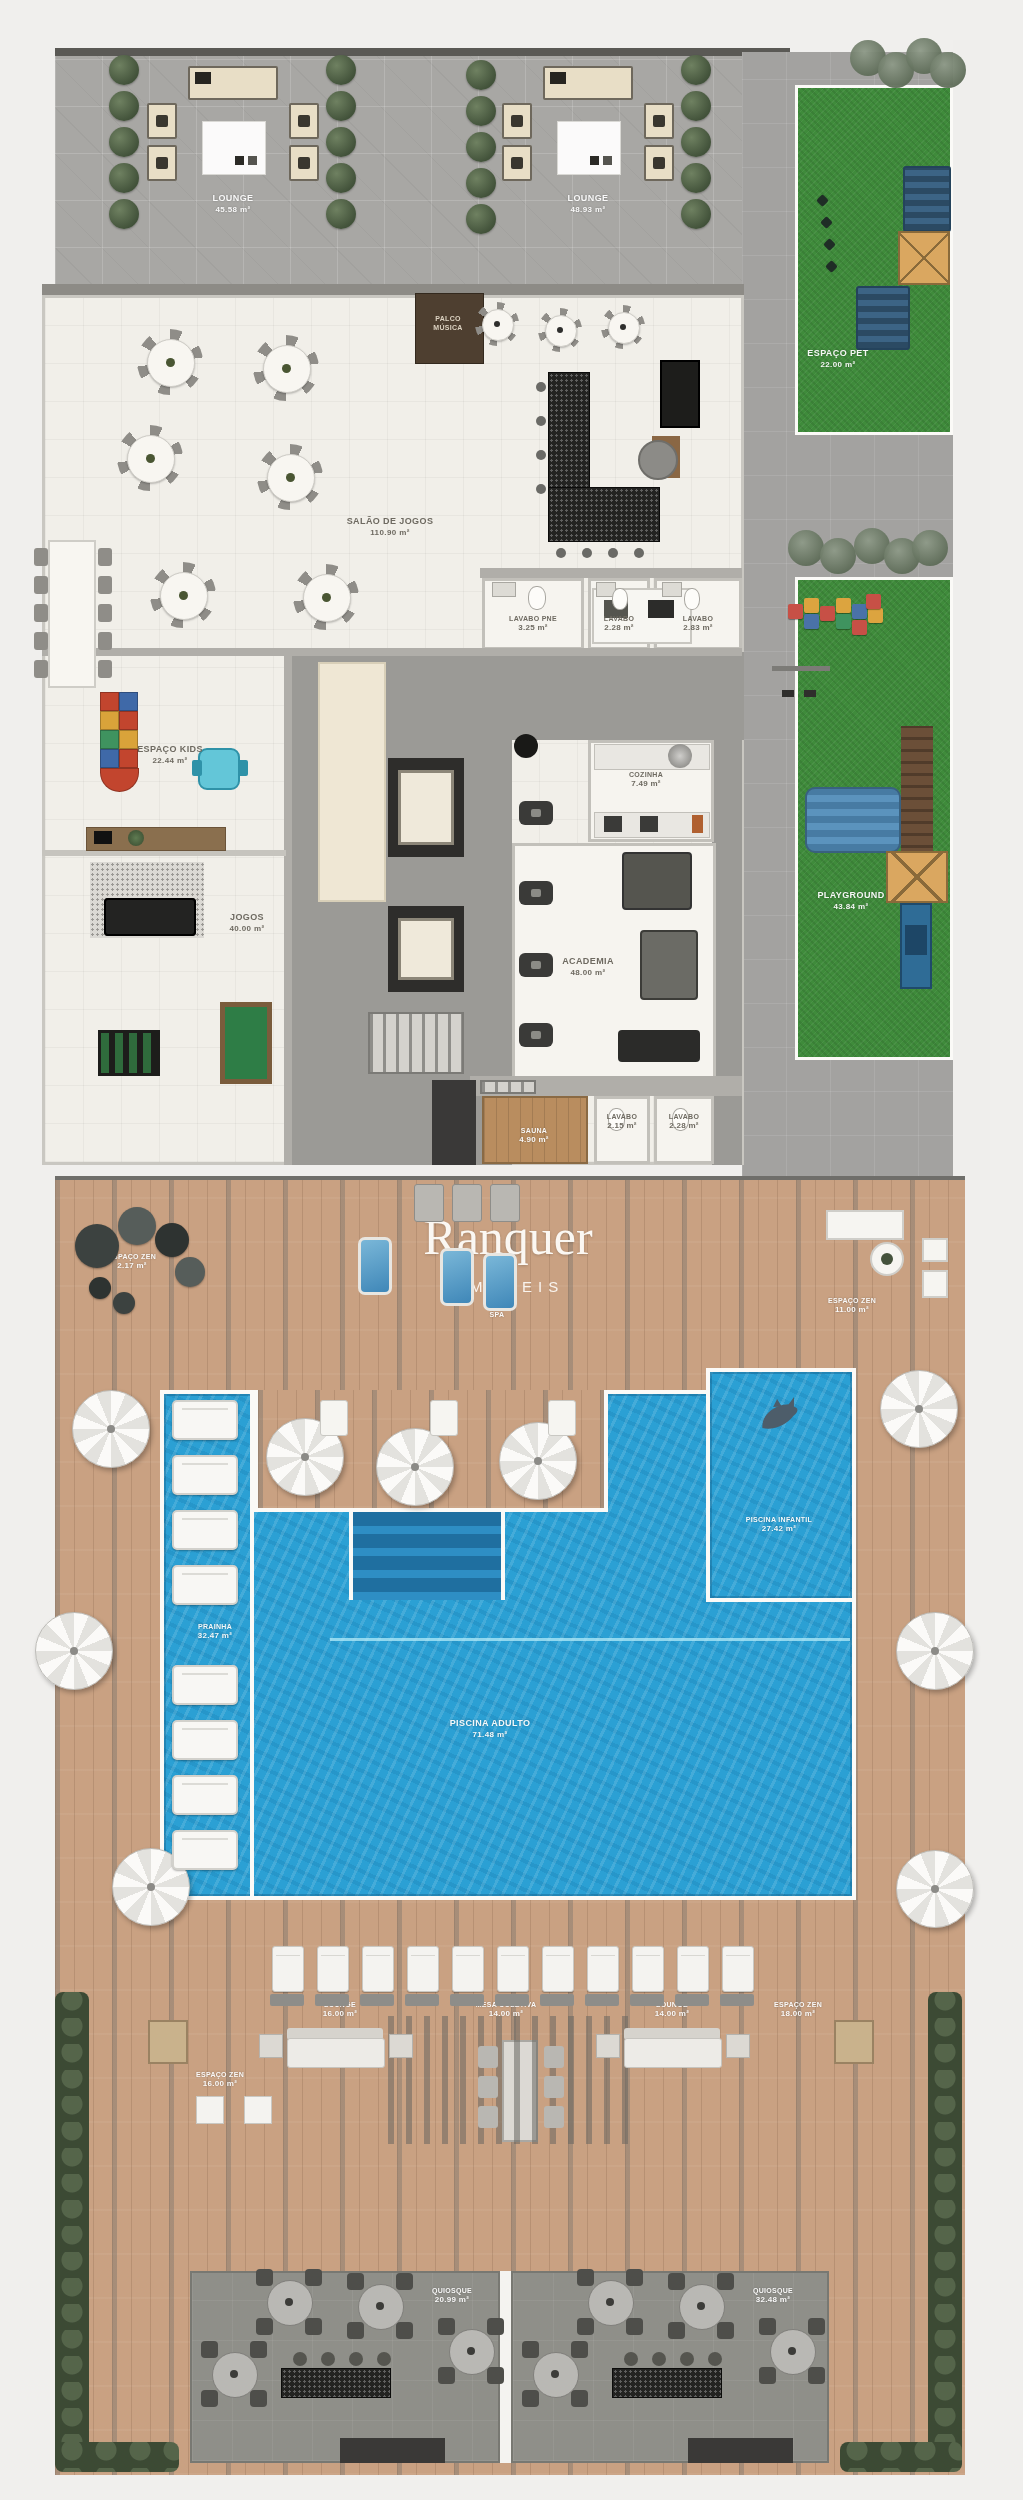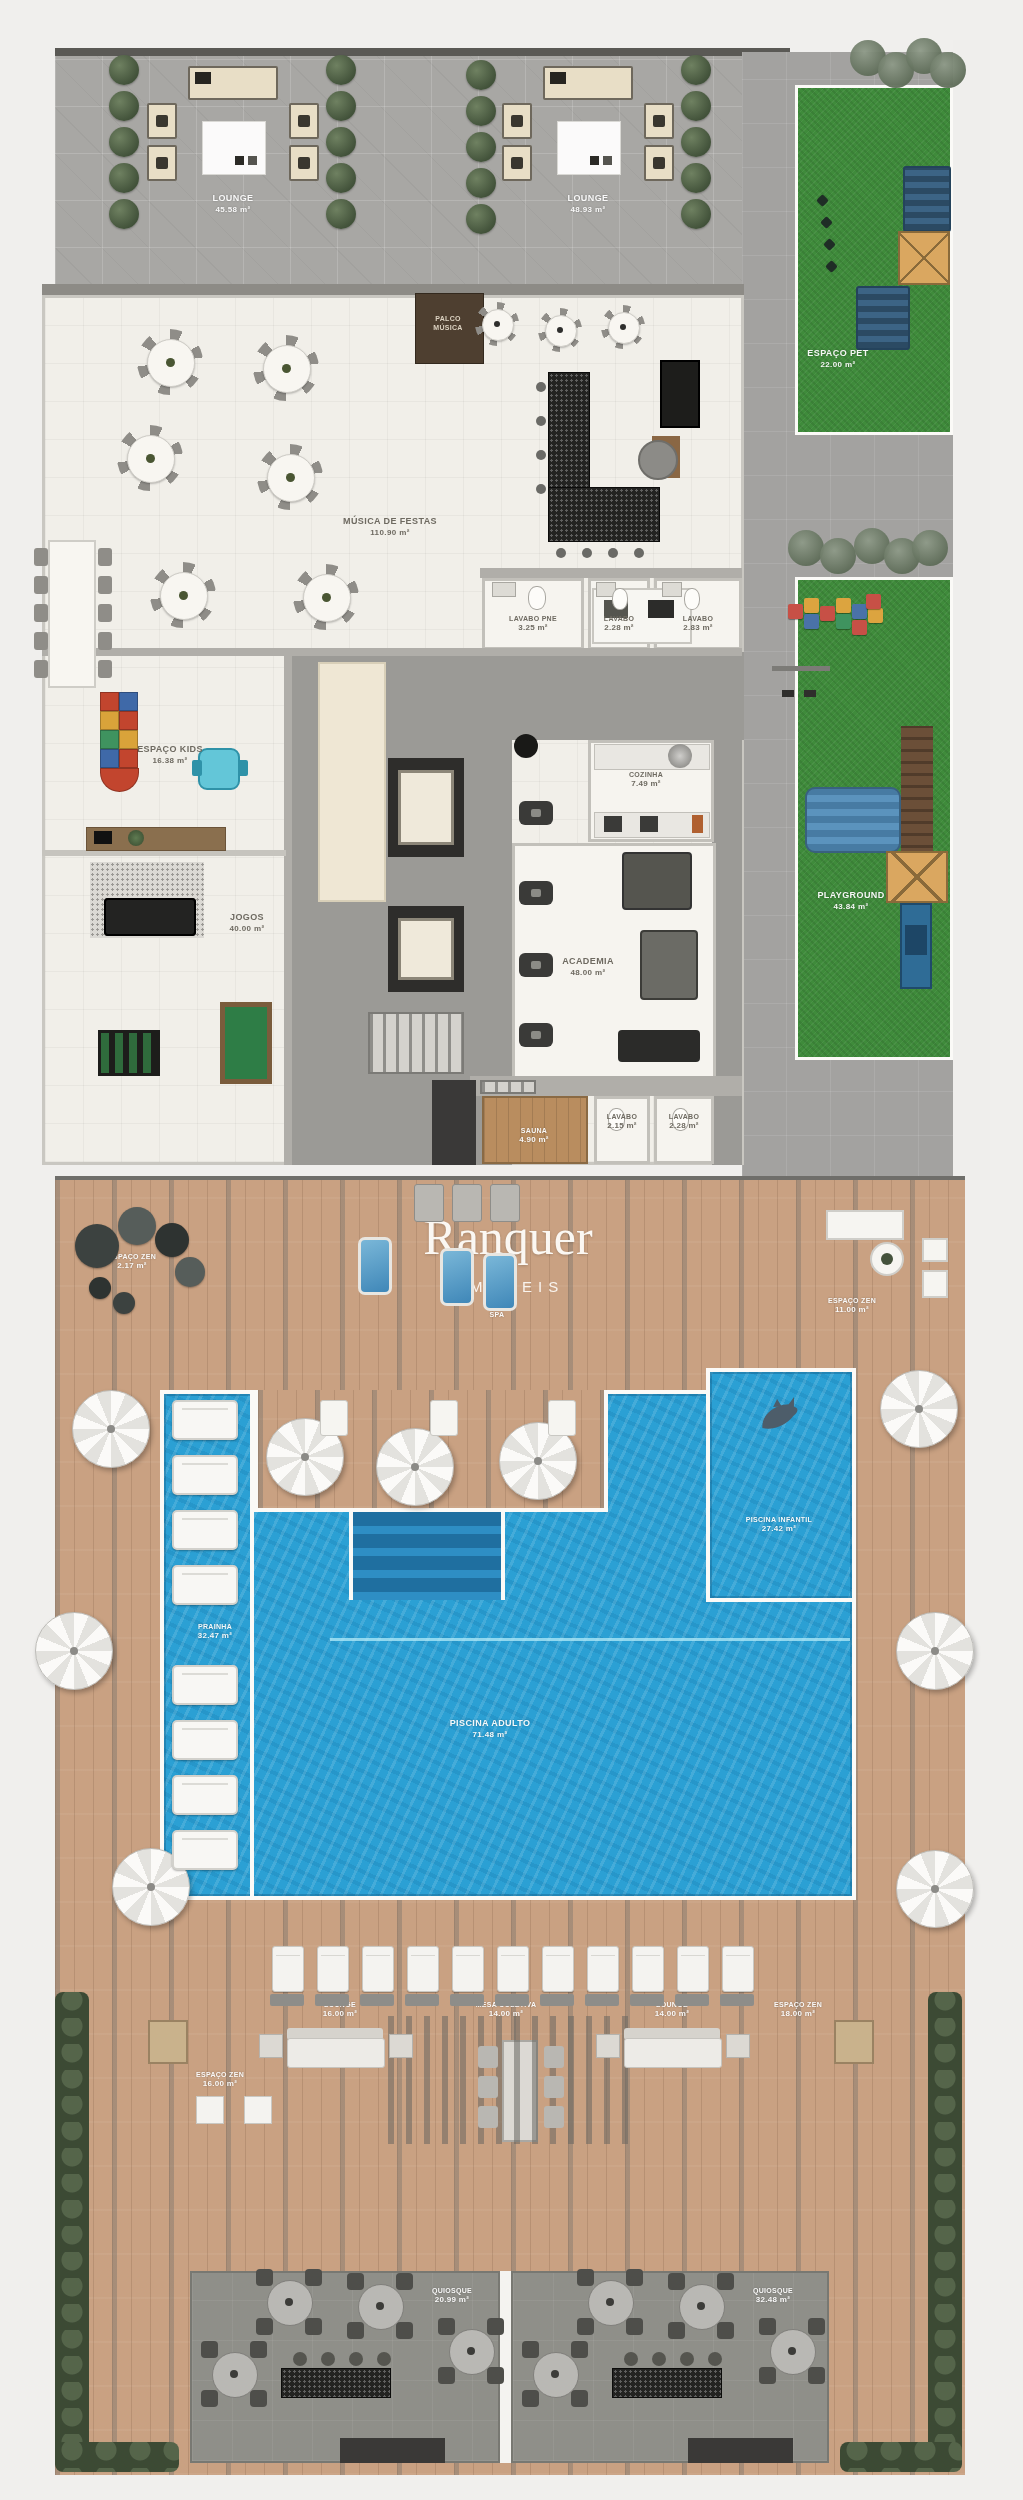--- a/index.html
+++ b/index.html
@@ -242,26 +242,26 @@
   <div class="abs hedge" style="left:928px;top:1992px;width:34px;height:478px;"></div>
   <div class="abs hedge" style="left:55px;top:2442px;width:124px;height:30px;"></div>
   <div class="abs hedge" style="left:840px;top:2442px;width:122px;height:30px;"></div>
 
   <div class="logo-r" style="left:508px;top:1208px;">Ranquer</div>
   <div class="logo-s" style="left:512px;top:1278px;">IMÓVEIS</div>
 
   <div class="lbl light" style="left:233px;top:193px;"><span>LOUNGE</span><span class="sz">45.58 m²</span></div>
   <div class="lbl light" style="left:588px;top:193px;"><span>LOUNGE</span><span class="sz">48.93 m²</span></div>
   <div class="lbl light" style="left:838px;top:348px;"><span>ESPAÇO PET</span><span class="sz">22.00 m²</span></div>
-  <div class="lbl dark" style="left:390px;top:516px;"><span>MÚSICA DE FESTAS</span><span class="sz">110.90 m²</span></div>
+  <div class="lbl dark" style="left:390px;top:516px;"><span>SALÃO DE JOGOS</span><span class="sz">110.90 m²</span></div>
   <div class="lbl tiny" style="left:448px;top:314px;color:#ddd3c2;white-space:normal;width:56px;"><span>PALCO MÚSICA</span></div>
   <div class="lbl dark tiny" style="left:533px;top:614px;"><span>LAVABO PNE</span><span class="sz">3.25 m²</span></div>
   <div class="lbl dark tiny" style="left:619px;top:614px;"><span>LAVABO</span><span class="sz">2.28 m²</span></div>
   <div class="lbl dark tiny" style="left:698px;top:614px;"><span>LAVABO</span><span class="sz">2.83 m²</span></div>
-  <div class="lbl dark" style="left:170px;top:744px;"><span>ESPAÇO KIDS</span><span class="sz">16.38 m²</span></div>
+  <div class="lbl dark" style="left:170px;top:744px;"><span>ESPAÇO KIDS</span><span class="sz">22.44 m²</span></div>
   <div class="lbl dark" style="left:247px;top:912px;"><span>JOGOS</span><span class="sz">40.00 m²</span></div>
   <div class="lbl dark tiny" style="left:646px;top:770px;"><span>COZINHA</span><span class="sz">7.49 m²</span></div>
   <div class="lbl dark" style="left:588px;top:956px;"><span>ACADEMIA</span><span class="sz">48.00 m²</span></div>
   <div class="lbl light" style="left:851px;top:890px;"><span>PLAYGROUND</span><span class="sz">43.84 m²</span></div>
   <div class="lbl light tiny" style="left:534px;top:1126px;"><span>SAUNA</span><span class="sz">4.90 m²</span></div>
   <div class="lbl dark tiny" style="left:622px;top:1112px;"><span>LAVABO</span><span class="sz">2.15 m²</span></div>
   <div class="lbl dark tiny" style="left:684px;top:1112px;"><span>LAVABO</span><span class="sz">2.28 m²</span></div>
   <div class="lbl light tiny" style="left:132px;top:1252px;"><span>ESPAÇO ZEN</span><span class="sz">2.17 m²</span></div>
   <div class="lbl light tiny" style="left:852px;top:1296px;"><span>ESPAÇO ZEN</span><span class="sz">11.00 m²</span></div>
   <div class="lbl light tiny" style="left:497px;top:1310px;"><span>SPA</span></div>

